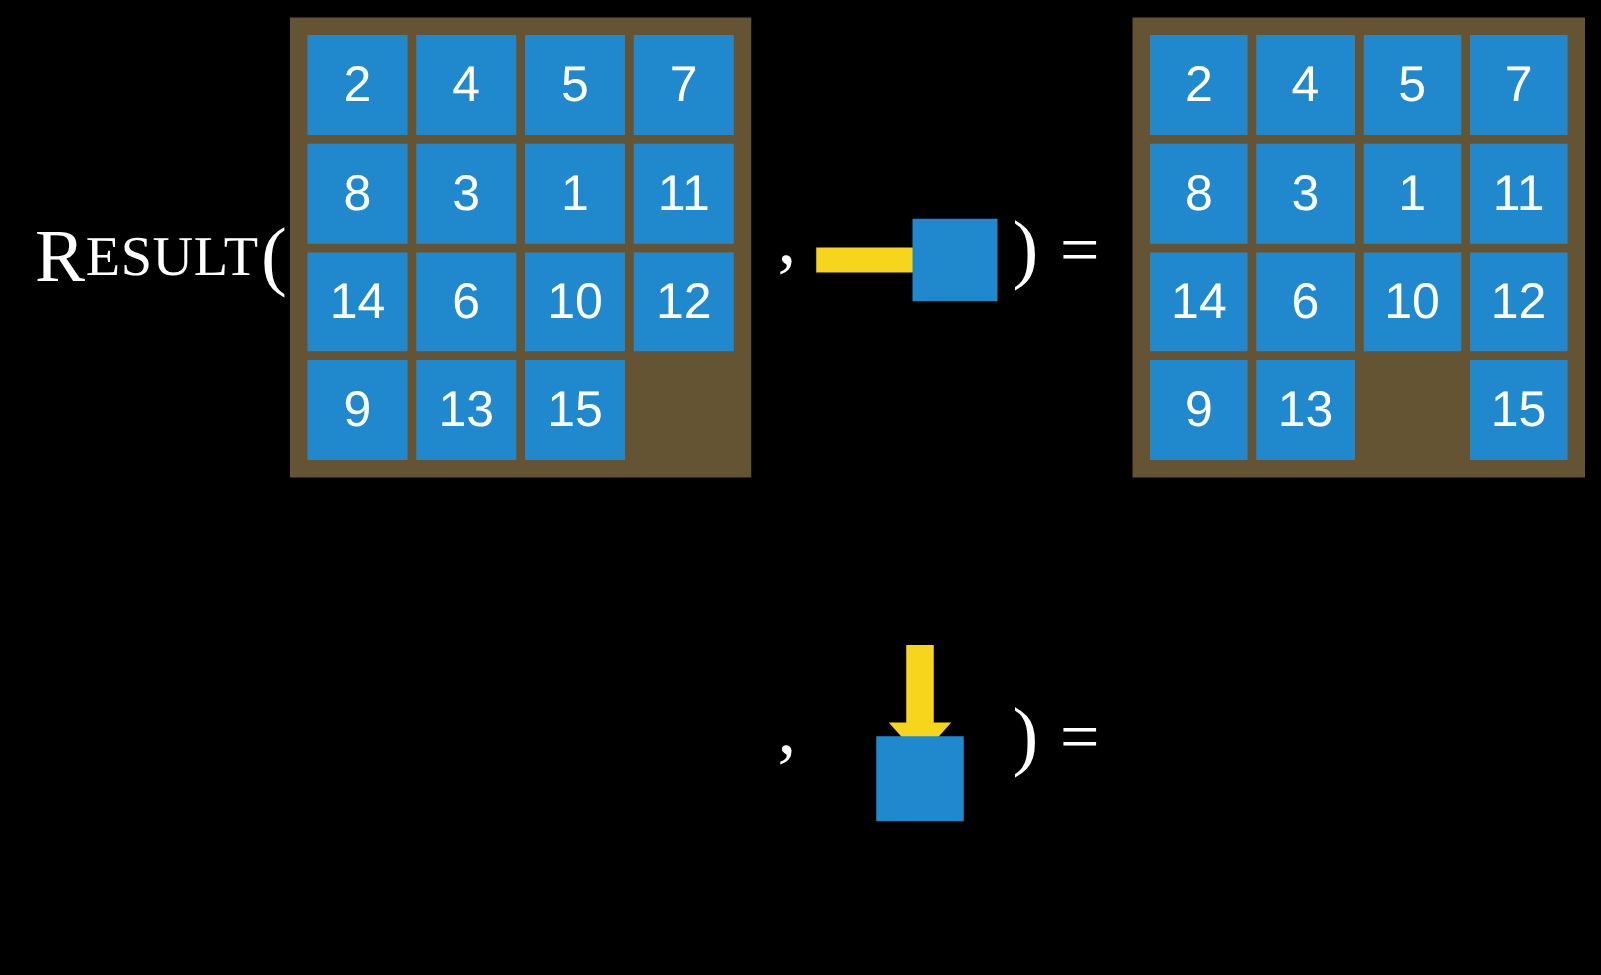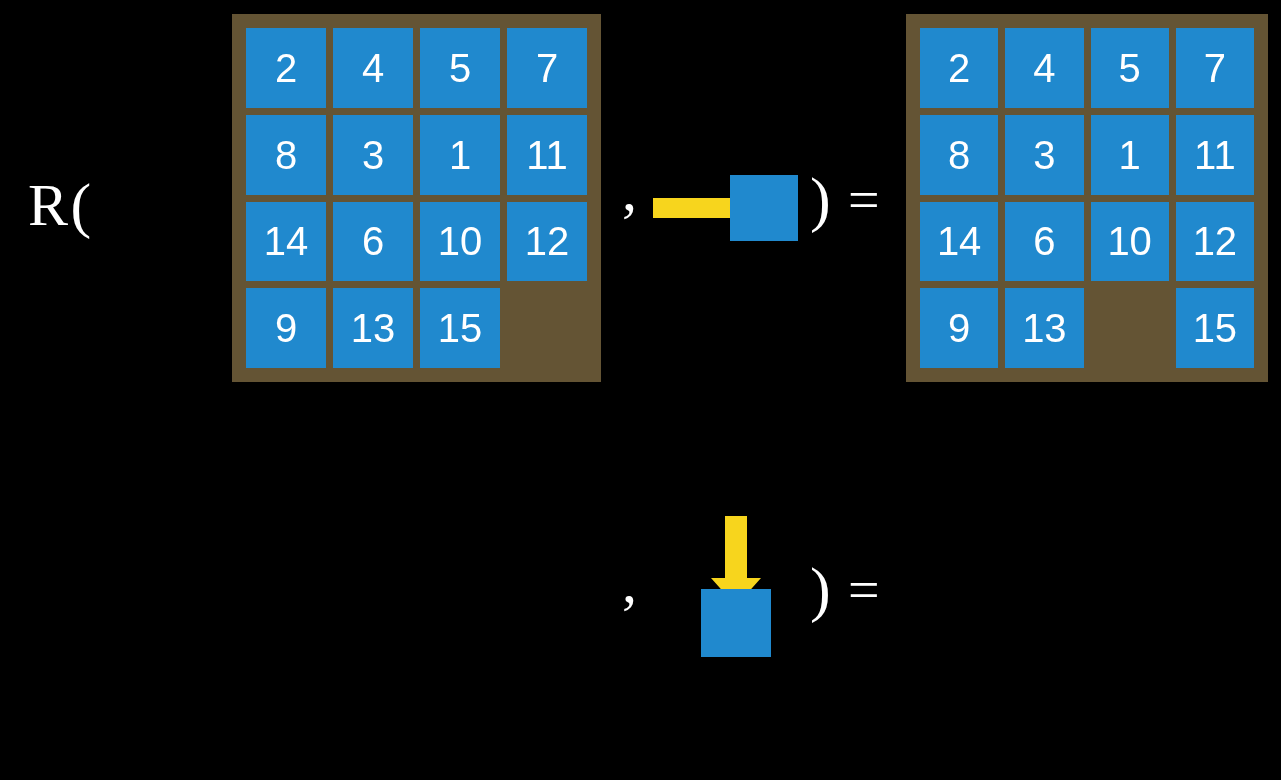--- a/index.html
+++ b/index.html
@@ -148,20 +148,21 @@
 </style>
 </head>
 <body>
 
 <div id="stage">
 
   <div class="eq-row row-1">
 
     <div class="result-label">
       <span class="cap">R</span>
+        <span class="sc">ESULT</span>
         <span class="paren">(</span>
     </div>
 
     <div class="board left">
         <div class="tile">2</div>
         <div class="tile">4</div>
         <div class="tile">5</div>
         <div class="tile">7</div>
         <div class="tile">8</div>
         <div class="tile">3</div>

